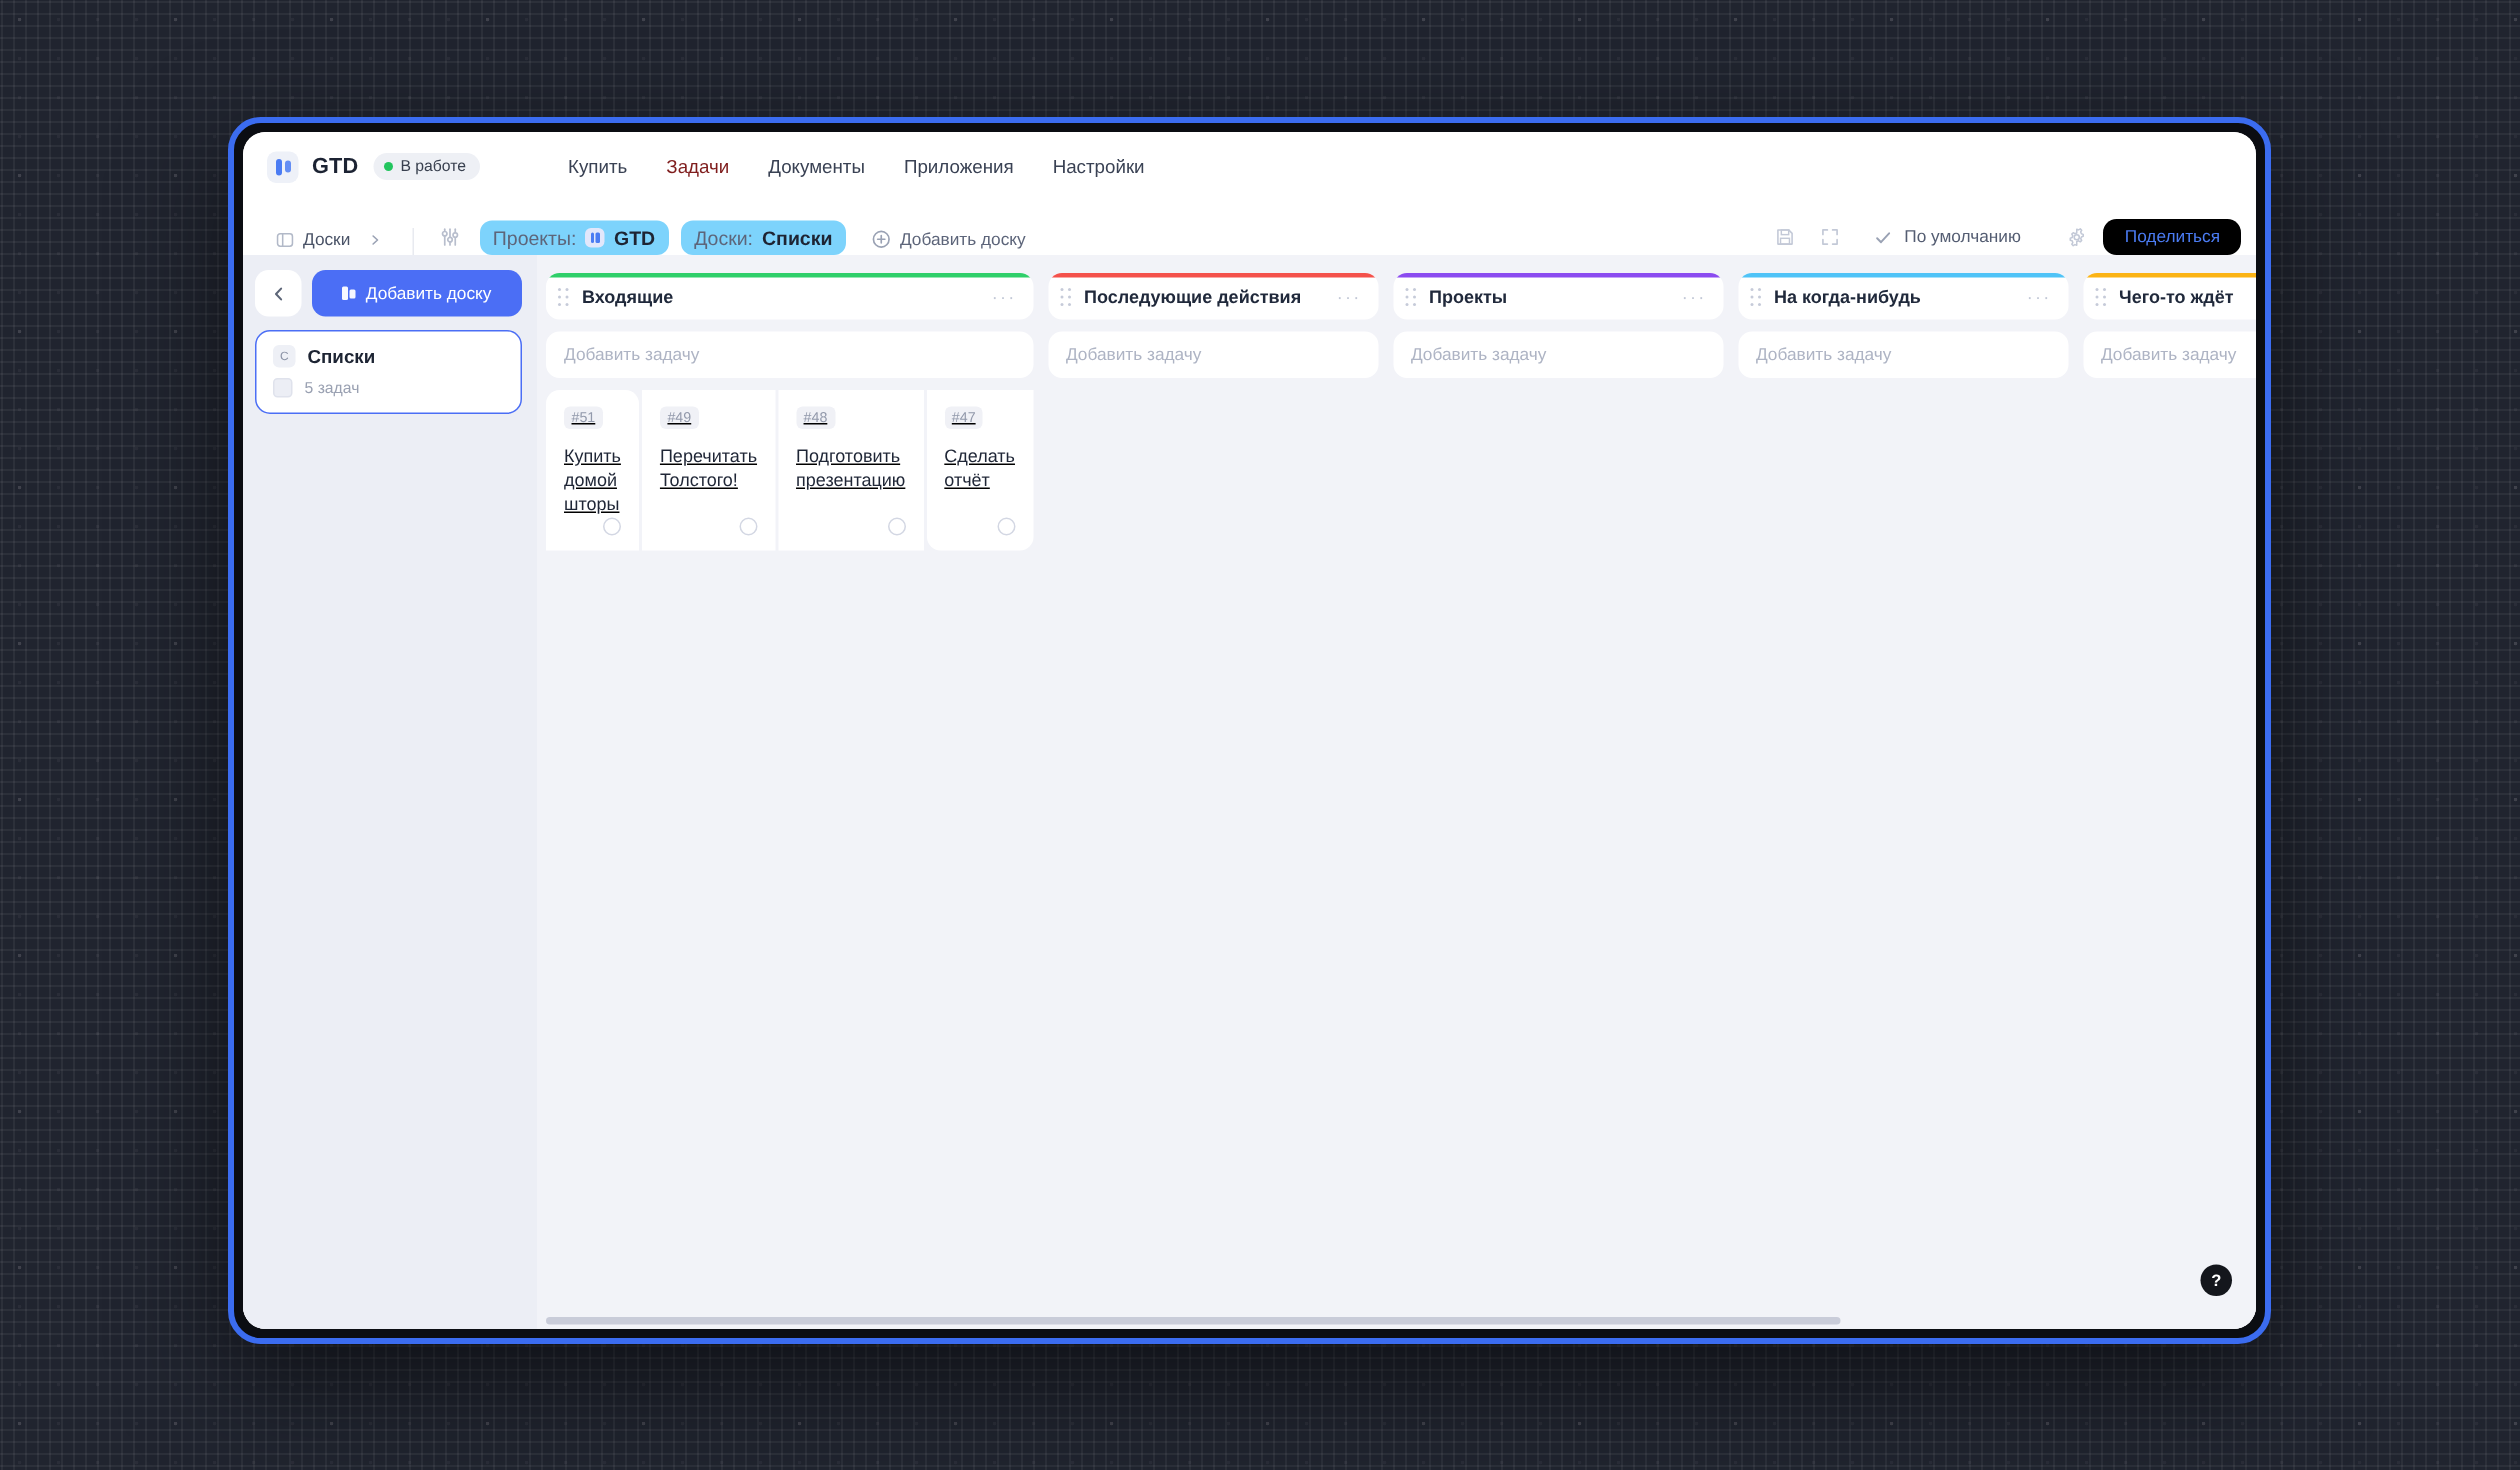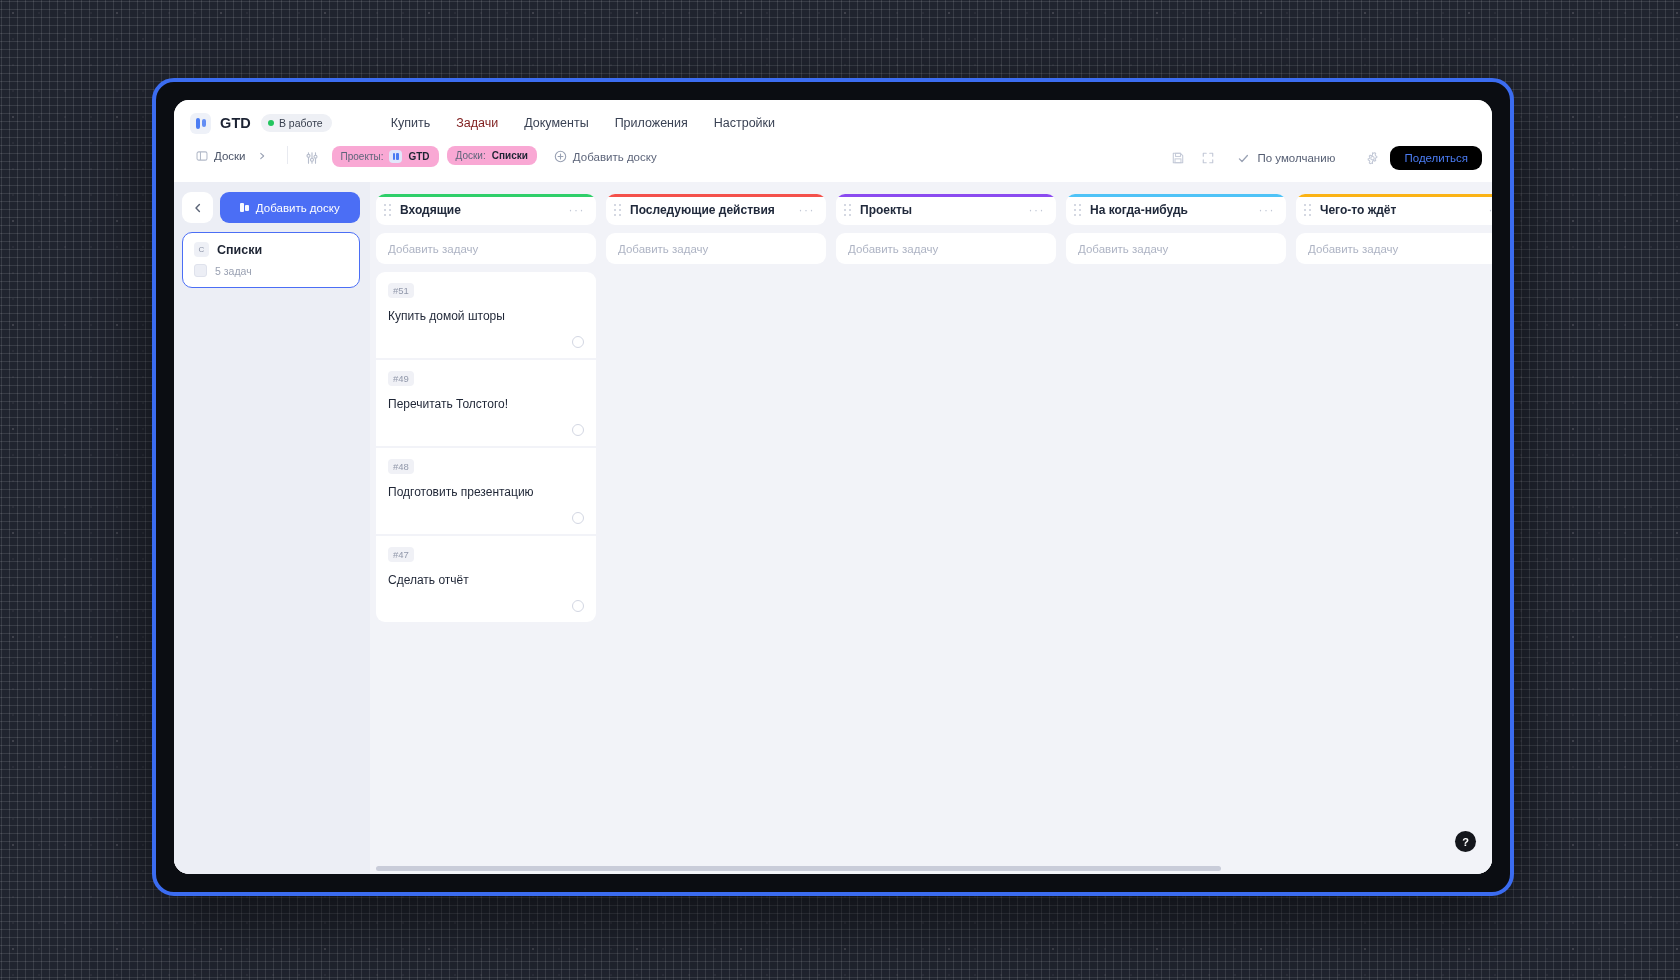--- a/index.html
+++ b/index.html
@@ -45,21 +45,21 @@
   #window-frame {
     position: absolute;
     left: 152px;
     top: 78px;
     width: 1362px;
     height: 818px;
     border-radius: 22px;
     background: #0b0d12;
     border: 4px solid #3b6cf0;
     box-shadow: 0 24px 70px rgba(0,0,0,0.55);
-    padding: 18px;
+    padding: 6px;
   }
   #window-inner {
     width: 100%;
     height: 100%;
     border-radius: 15px;
     overflow: hidden;
     background: #ffffff;
     display: flex;
     flex-direction: column;
     position: relative;
@@ -132,21 +132,21 @@
     white-space: nowrap;
   }
   .topnav a.active { color: #7f1d1d; }
 
   
   .toolbar {
     height: 36px;
     flex: 0 0 36px;
     background: #ffffff;
     display: flex;
-    align-items: flex-start;
+    align-items: flex-end;
     padding: 0 10px 0 14px;
     gap: 8px;
     position: relative;
   }
   .tb-chip {
     display: inline-flex;
     align-items: center;
     gap: 6px;
     font-size: 11.5px;
     color: #5a6376;
@@ -157,24 +157,24 @@
   .tb-chip.boards { color: #4a5367; }
   .tb-sep {
     width: 1px; height: 18px;
     background: #e8eaf0;
     margin: 0 4px;
   }
   .filter-chip {
     display: inline-flex;
     align-items: center;
     gap: 6px;
-    background: #f9a8d4;
+    background: #7dd3fc;
     border-radius: 8px;
     padding: 4px 9px;
-    font-size: 10px;
+    font-size: 13px;
     color: #5d657a;
     white-space: nowrap;
   }
   .filter-chip .val {
     color: #1e2433;
     font-weight: bold;
   }
   .filter-chip .mini-logo {
     width: 13px; height: 13px;
     border-radius: 4px;
@@ -394,23 +394,24 @@
     height: 31px;
     display: flex;
     align-items: center;
     padding: 0 12px;
     font-size: 11.5px;
     color: #aeb4c4;
     white-space: nowrap;
   }
   .cards {
     display: flex;
-    flex-direction: column;
+    flex-direction: row;
     gap: 2px;
     min-height: 0;
+    text-decoration: underline;
   }
   .card {
     background: #ffffff;
     padding: 11px 12px 10px;
     min-height: 86px;
     display: flex;
     flex-direction: column;
   }
   .cards .card:first-child { border-radius: 9px 9px 0 0; }
   .cards .card:last-child  { border-radius: 0 0 9px 9px; }

